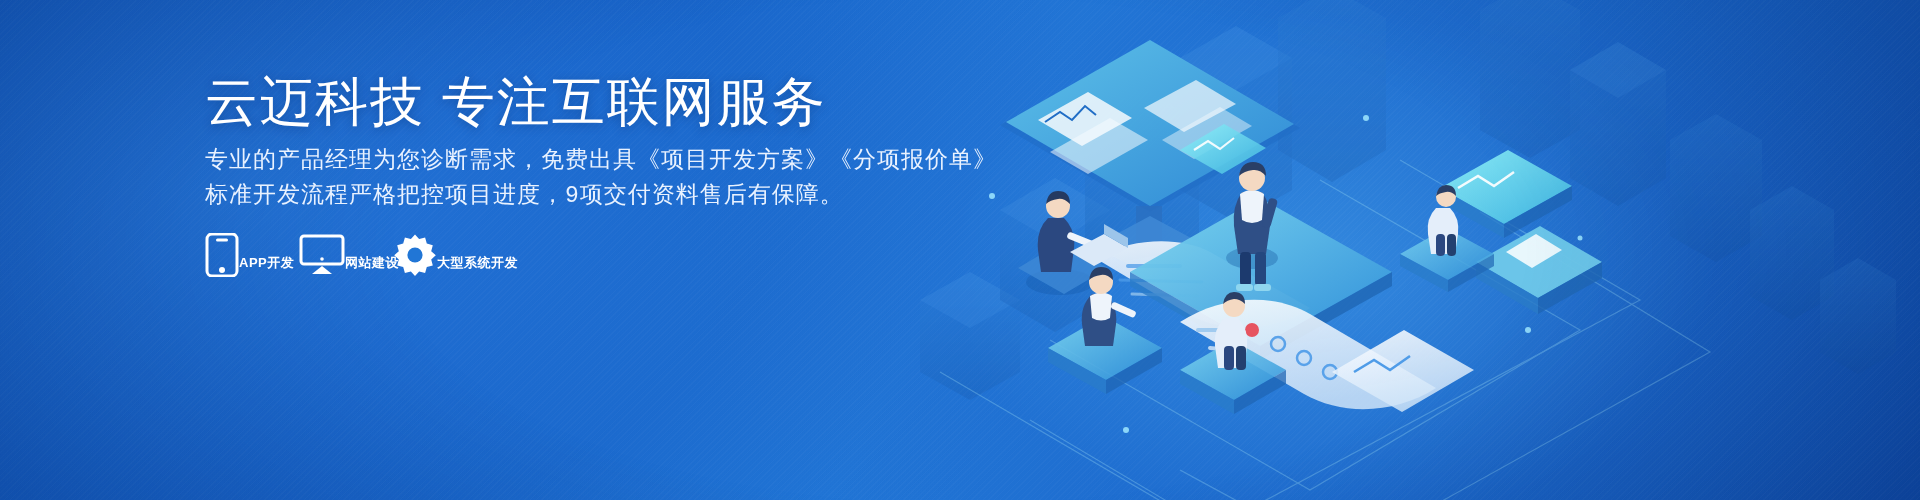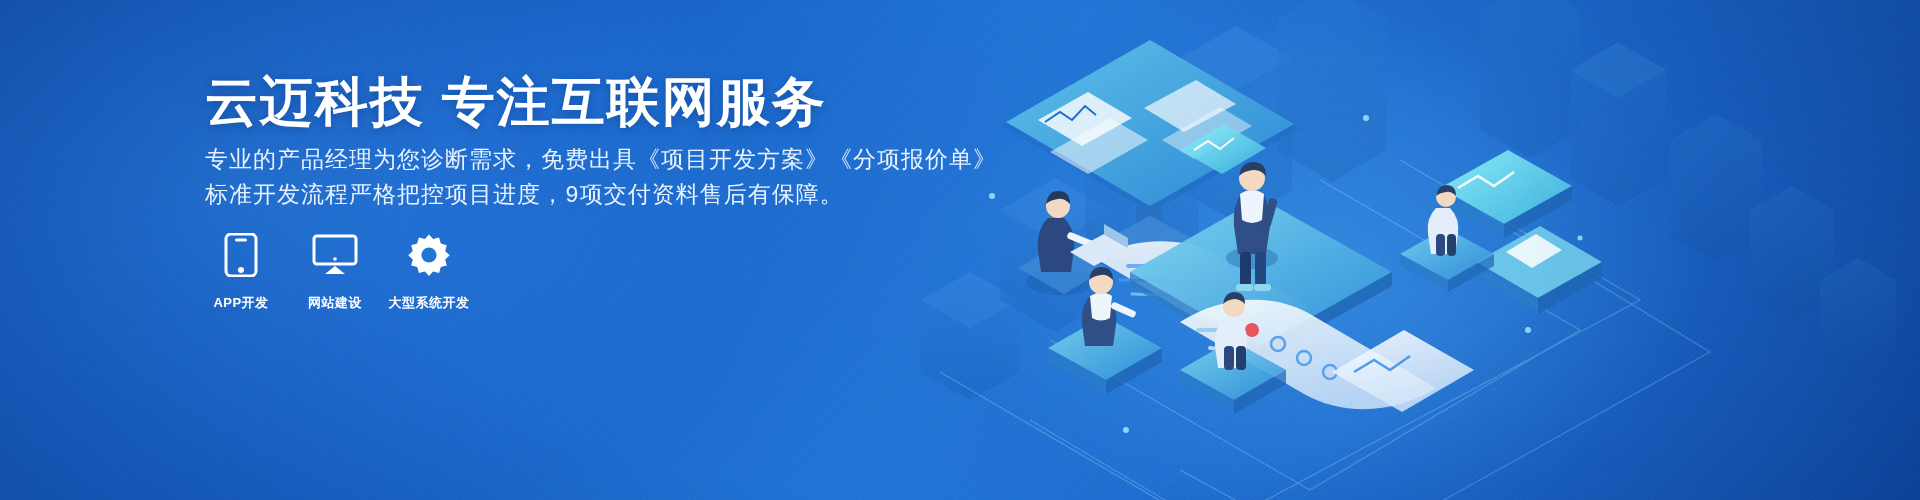--- a/index.html
+++ b/index.html
@@ -25,41 +25,41 @@
   .vignette{
     position:absolute;inset:0;
     background:radial-gradient(ellipse 1250px 560px at 960px 250px, rgba(0,0,0,0) 45%, rgba(5,40,100,0.30) 100%);
     pointer-events:none;
   }
 
   
   .content{position:absolute;left:0;top:0;width:960px;height:500px;}
   .headline{
     position:absolute;left:205px;top:72px;
-    font-size:53px;line-height:60px;font-weight:bold;color:#ffffff;
+    font-size:53px;line-height:60px;font-weight:normal;color:#ffffff;
     letter-spacing:2px;white-space:nowrap;
     text-shadow:0 2px 10px rgba(3,38,92,0.35);
     text-align:center;
   }
   .subline{
     position:absolute;left:205px;
     font-size:23px;line-height:32px;color:#e9f2ff;
     letter-spacing:1px;white-space:nowrap;
     font-family:Liberation Mono, monospace;
   }
   .subline.l1{top:145px;}
   .subline.l2{top:180px;}
 
   
   .services{
     position:absolute;left:205px;top:232px;
     display:flex;align-items:flex-start;gap:22px;
   }
   .service{
-    width:72px;display:flex;flex-direction:column;align-items:center;
+    width:72px;display:flex;flex-direction:row;align-items:center;
   }
   .svc-icon{
     height:46px;width:46px;display:flex;align-items:center;justify-content:center;
     margin-bottom:16px;
   }
   .svc-icon svg{display:block;}
   .svc-label{
     font-size:13px;color:#ffffff;font-weight:bold;white-space:nowrap;
     letter-spacing:0.5px;
   }

